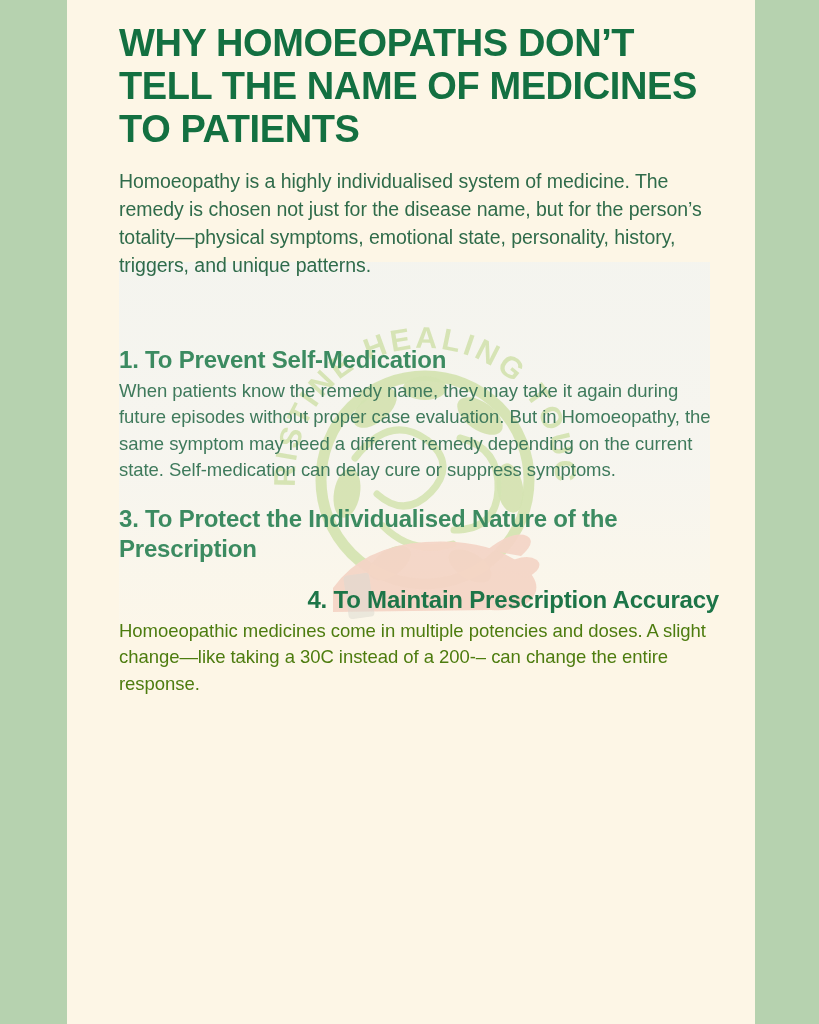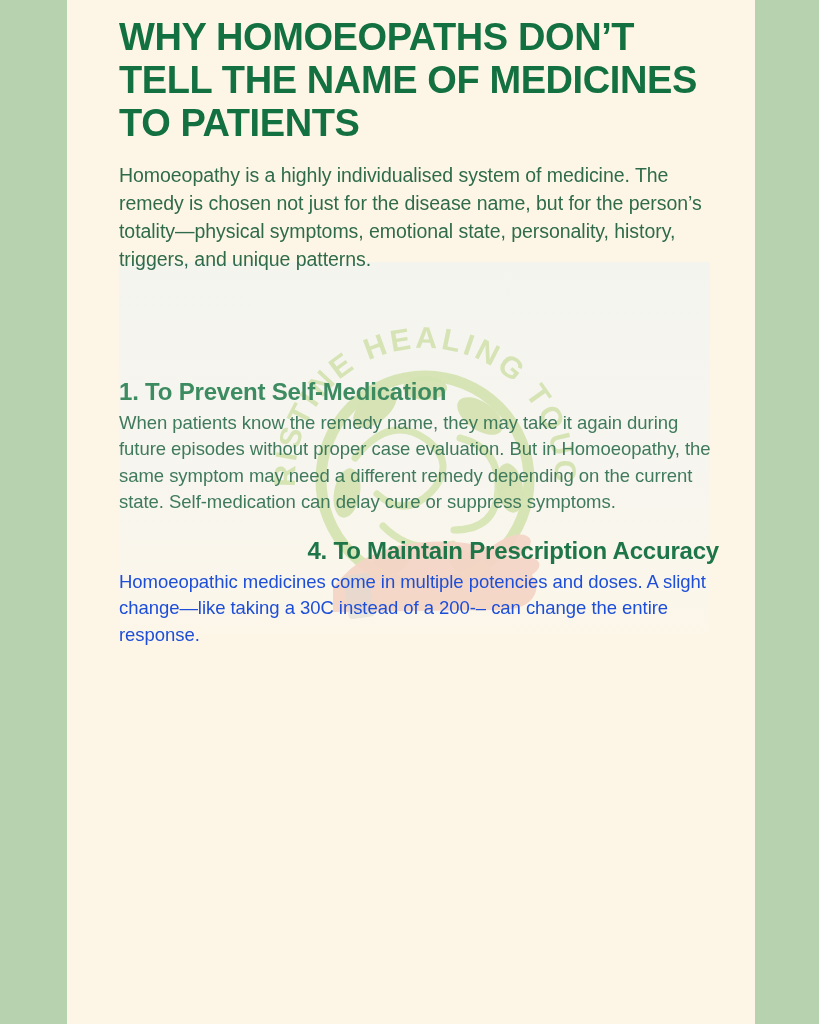--- a/index.html
+++ b/index.html
@@ -42,38 +42,38 @@
     left:188px; top:288px;
     width:340px; height:340px;
     pointer-events:none;
     opacity:.85;
   }
   .watermark svg { width:100%; height:100%; display:block; }
 
   
   .content {
     position:absolute;
-    left:52px; top:16px;
+    left:52px; top:22px;
     width:600px;
   }
 
   .headline {
     font-size:38px;
     font-weight:bold;
     line-height:1.13;
     letter-spacing:-0.4px;
     color:#137041;
     margin-bottom:16px;
   }
 
   .intro {
     font-size:19.5px;
     line-height:1.44;
     color:#2f6b4a;
-    margin-bottom:104px;
+    margin-bottom:66px;
     letter-spacing:-0.05px;
   }
 
   .section { margin-bottom:21px; }
 
   .sec-title {
     font-size:24px;
     font-weight:bold;
     line-height:1.25;
     color:#3c8b61;
@@ -83,21 +83,21 @@
 
   .sec-body {
     font-size:18.5px;
     line-height:1.42;
     color:#3f7a5c;
     letter-spacing:-0.05px;
   }
 
   .sec-1 { margin-top:2px; }
   .sec-4 .sec-title { color:#1d7548;text-align:right; }
-  .sec-4 .sec-body  { color:#1d4ed8; }
+  .sec-4 .sec-body  { color:#4d7c0f; }
 </style>
 </head>
 <body>
 
 <div class="page-card">
 
   <div class="wash-panel"></div>
 
   <div class="watermark">
     <svg viewBox="0 0 340 340" xmlns="http://www.w3.org/2000/svg">
@@ -144,20 +144,21 @@
 
     <p class="intro">Homoeopathy is a highly individualised system of medicine. The remedy is chosen not just for the disease name, but for the person’s totality—physical symptoms, emotional state, personality, history, triggers, and unique patterns.</p>
 
     <div class="section sec-1">
       <h2 class="sec-title">1. To Prevent Self-Medication</h2>
       <p class="sec-body">When patients know the remedy name, they may take it again during future episodes without proper case evaluation. But in Homoeopathy, the same symptom may need a different remedy depending on the current state. Self-medication can delay cure or suppress symptoms.</p>
     </div>
 
 
     <div class="section sec-3">
+      <h2 class="sec-title">3. To Protect the Individualised Nature of the Prescription</h2>
     </div>
 
     <div class="section sec-4">
       <h2 class="sec-title">4. To Maintain Prescription Accuracy</h2>
       <p class="sec-body">Homoeopathic medicines come in multiple potencies and doses. A slight change—like taking a 30C instead of a 200-– can change the entire response.</p>
     </div>
 
   </div>
 </div>
 

